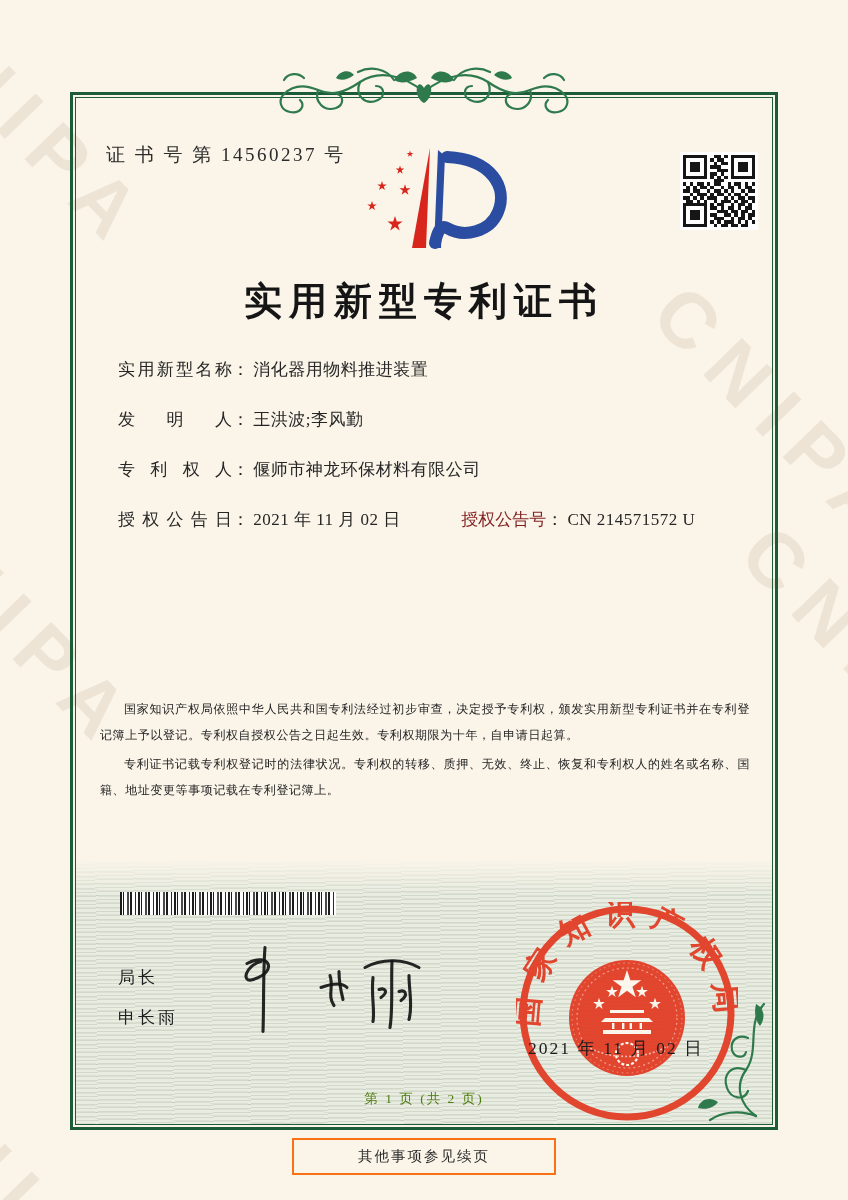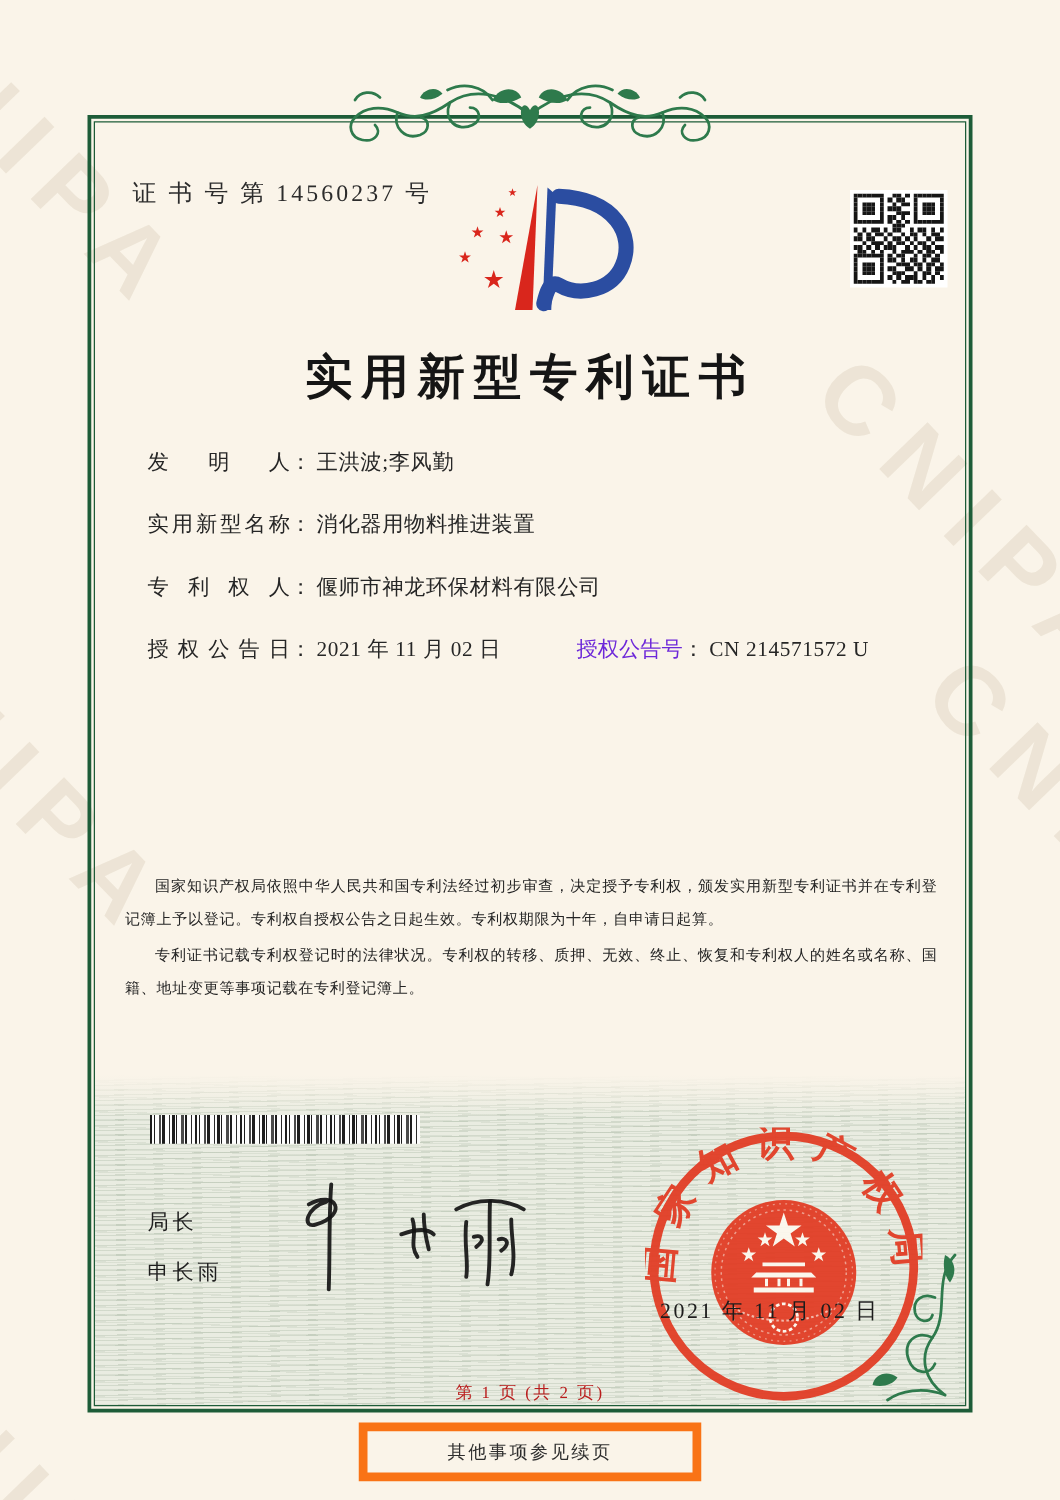--- a/index.html
+++ b/index.html
@@ -58,21 +58,21 @@
   }
   
   .fields{position:absolute;left:118px;top:358px;width:590px;font-size:17px;}
   .frow{height:21px;margin-bottom:29px;white-space:nowrap;}
   .flabel{
     display:inline-block;width:114px;text-align:justify;text-align-last:justify;
     vertical-align:top;color:#262626;
   }
   .fcolon{color:#262626;}
   .fvalue{color:#262626;letter-spacing:0.5px;}
-  .flabel2{margin-left:56px;color:#6d28d9;text-align:right;}
+  .flabel2{margin-left:56px;color:#7f1d1d;text-align:right;}
   
   .bodytext{
     position:absolute;left:100px;top:697px;width:650px;
     font-size:12px;line-height:25.5px;text-align:justify;letter-spacing:0.6px;color:#242424;
   }
   .bodytext p{margin:0 0 4px 0;text-indent:2em;}
   
   .barcode{
     position:absolute;left:120px;top:892px;width:216px;height:23px;
     background:repeating-linear-gradient(90deg,
@@ -90,25 +90,25 @@
     font-family:"Liberation Serif","DejaVu Serif",serif;}
   .emblem-bg{fill:var(--seal-red,#e23a22);}
   .emblem-white{fill:#fdf8ee;}
   .emblem-line{stroke:#fdf8ee;fill:none;}
   .seal-date{
     position:absolute;left:528px;top:1036px;font-size:17.5px;font-weight:500;
     letter-spacing:2px;color:#1c1c1c;white-space:nowrap;
   }
   .page-info{
     position:absolute;left:0;top:1090px;width:848px;text-align:center;
-    font-size:13.5px;letter-spacing:2px;color:#b91c1c;margin-top:15px;
+    font-size:13.5px;letter-spacing:2px;color:#4d7c0f;
   }
   .cont-note{
     position:absolute;left:50%;top:1138px;transform:translateX(-50%);
-    border:7px solid #f97316;padding:7px 64px;font-size:14.5px;letter-spacing:2px;color:#2e2e2e;
+    border:2px solid #f97316;padding:7px 64px;font-size:14.5px;letter-spacing:2px;color:#2e2e2e;
     background:var(--cream,#faf4e9);white-space:nowrap;
   }
   .logo-red{fill:var(--logo-red,#d9261c);}
   .logo-blue-stroke{stroke:var(--logo-blue,#2b4da1);fill:none;stroke-width:12;stroke-linecap:round;}
   .logo-blue{fill:var(--logo-blue,#2b4da1);}
 </style>
 </head>
 <body>
 
 <div class="wm wm1">CNIPA</div>
@@ -610,26 +610,26 @@
     <div class="qm"></div>
     <div class="qm"></div>
     <div></div>
     <div></div>
   </div>
 
 <div class="title">实用新型专利证书</div>
 
 <div class="fields">
   <div class="frow">
+    <span class="flabel">实用新型名称</span><span class="fcolon">：</span>
+    <span class="fvalue">消化器用物料推进装置</span>
+  </div>
+  <div class="frow">
     <span class="flabel">发明人</span><span class="fcolon">：</span>
     <span class="fvalue">王洪波;李风勤</span>
-  </div>
-  <div class="frow">
-    <span class="flabel">实用新型名称</span><span class="fcolon">：</span>
-    <span class="fvalue">消化器用物料推进装置</span>
   </div>
   <div class="frow">
     <span class="flabel">专利权人</span><span class="fcolon">：</span>
     <span class="fvalue">偃师市神龙环保材料有限公司</span>
   </div>
   <div class="frow">
     <span class="flabel">授权公告日</span><span class="fcolon">：</span>
     <span class="fvalue">2021 年 11 月 02 日</span>
     <span class="flabel2">授权公告号</span><span class="fcolon">：</span>
     <span class="fvalue">CN 214571572 U</span>

